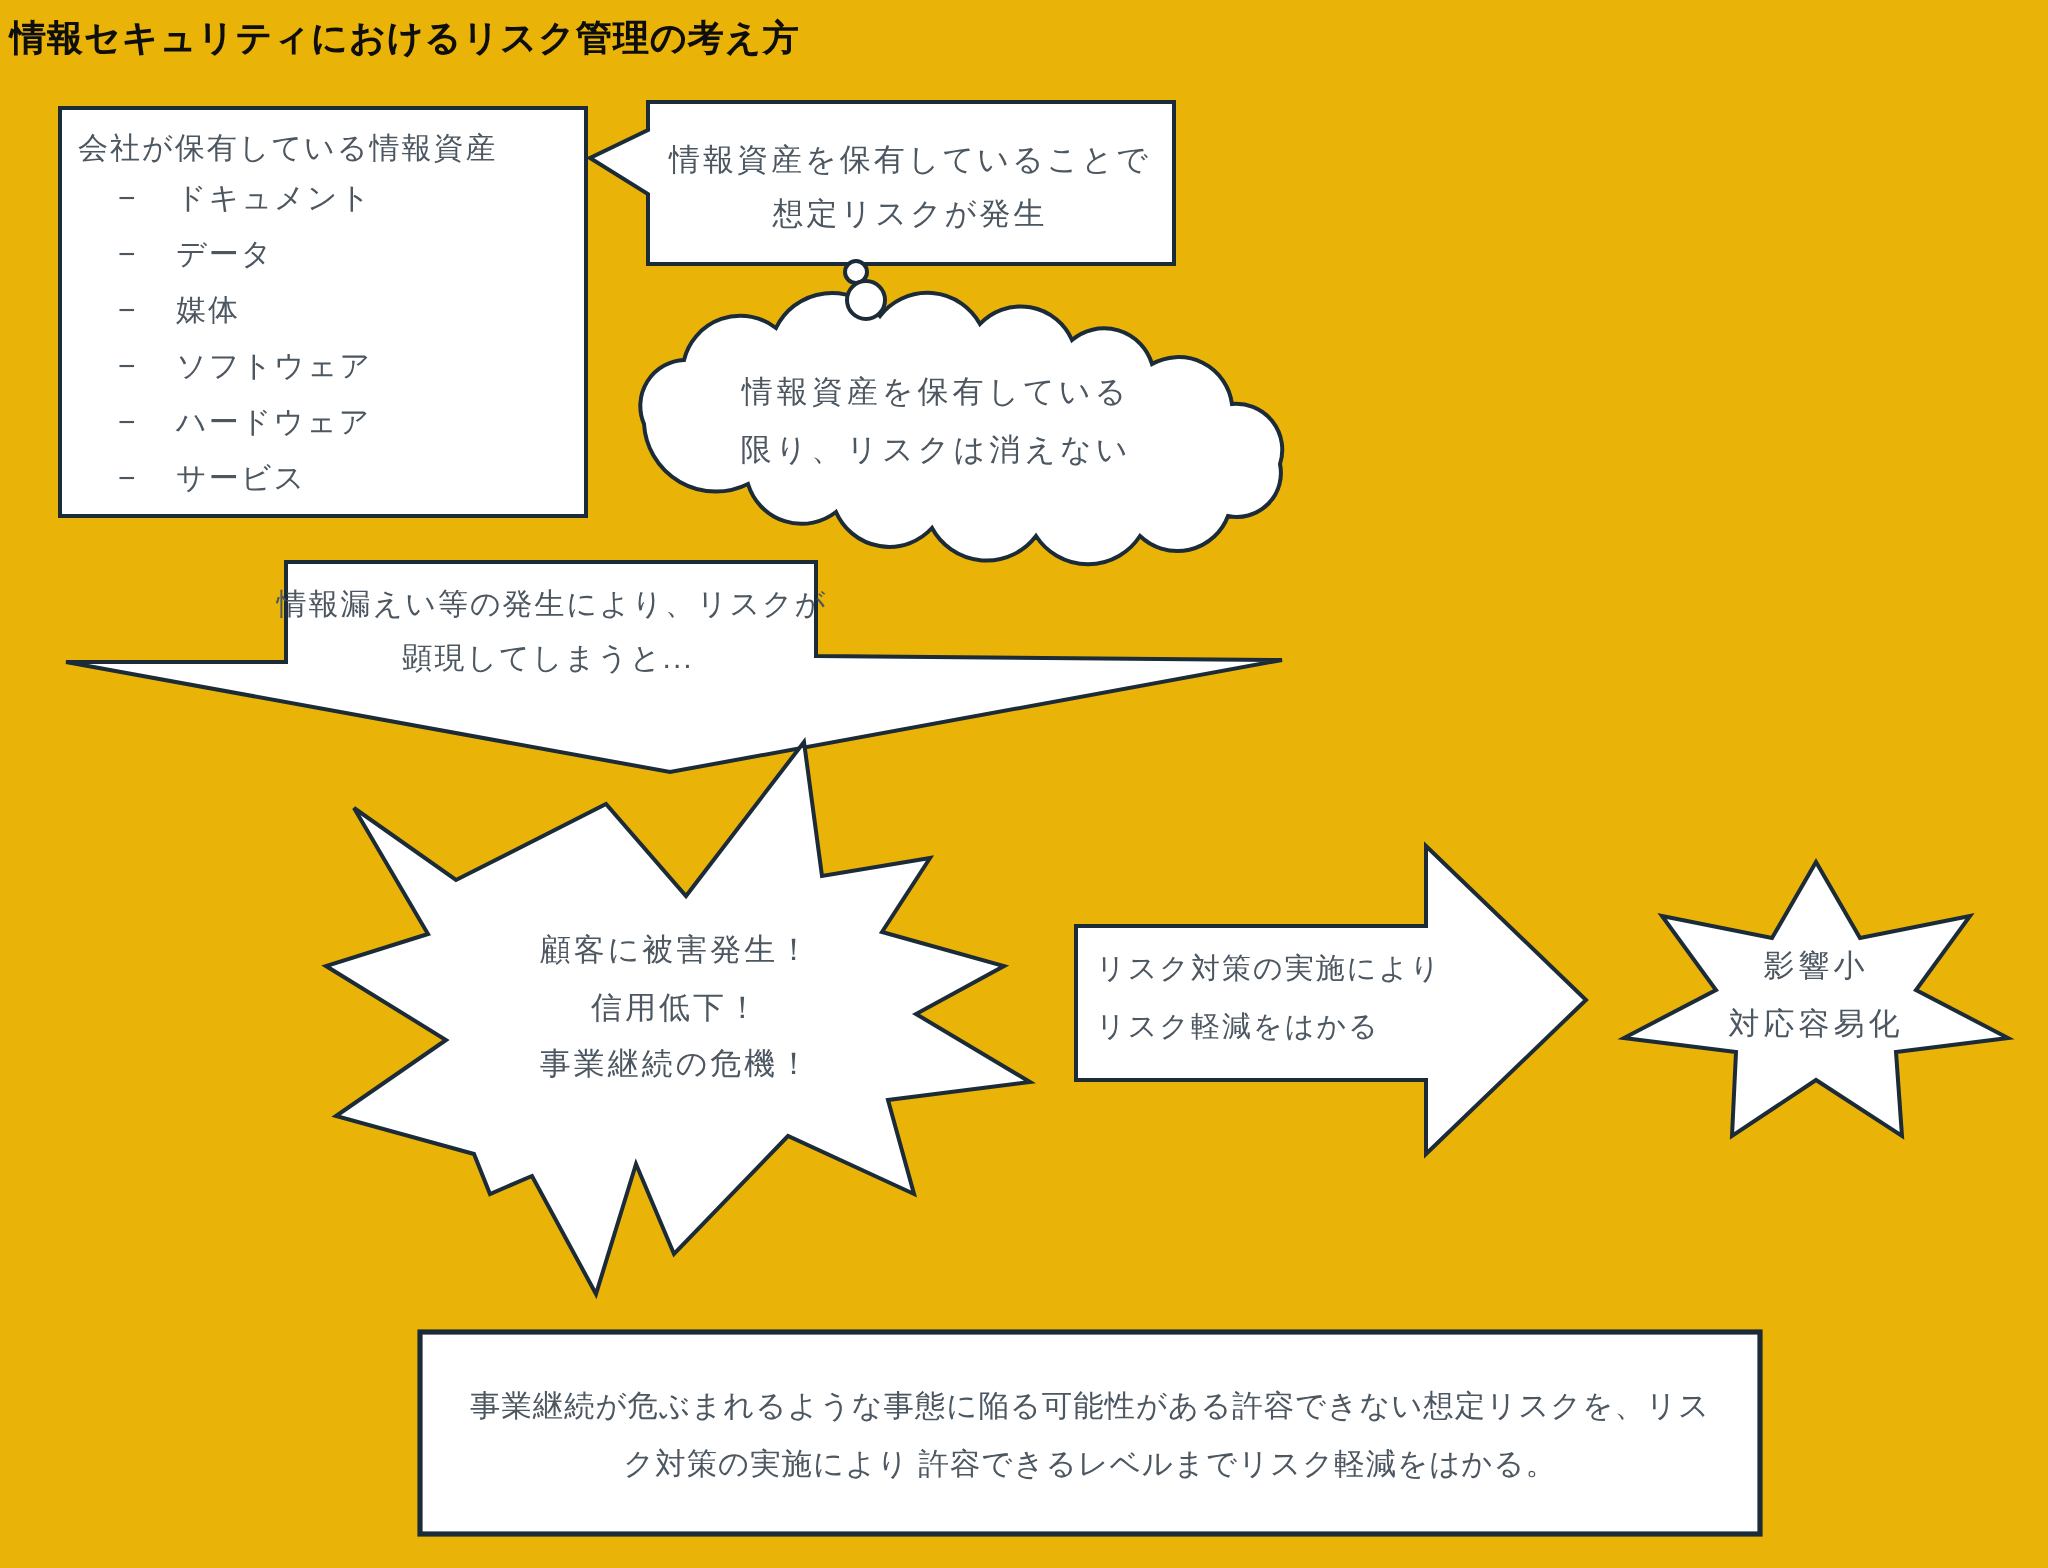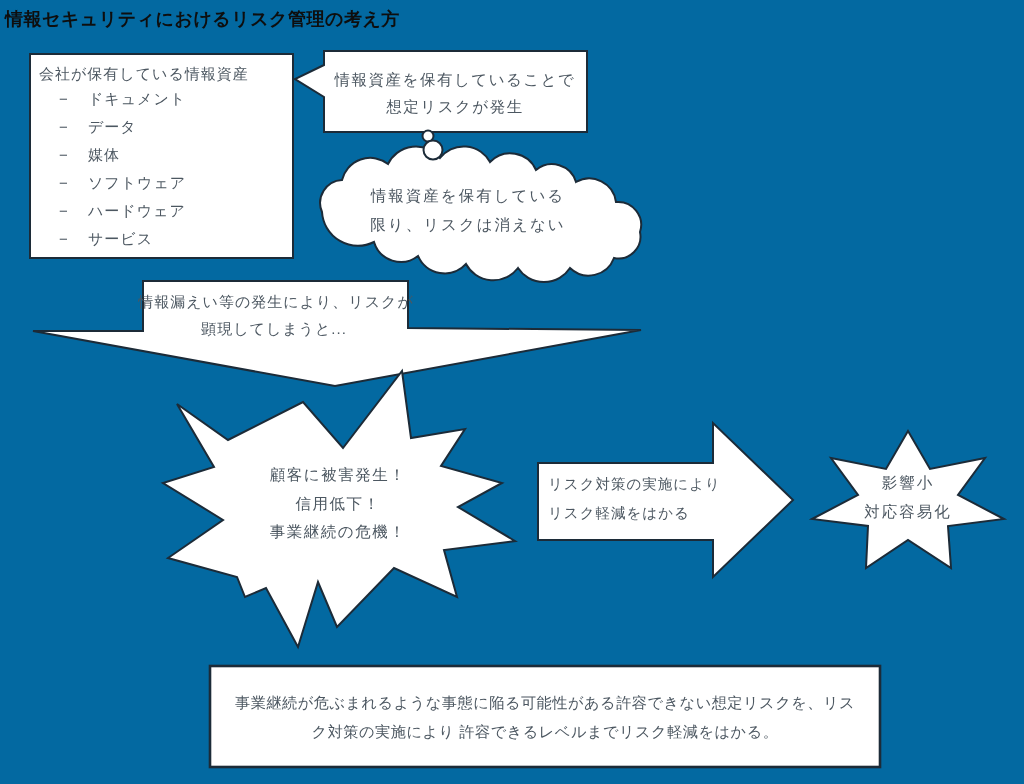--- a/index.html
+++ b/index.html
@@ -1,20 +1,20 @@
 <!DOCTYPE html>
 <html><head>
 <meta charset="utf-8">
 <style>
   html, body { margin: 0; padding: 0; background: #ffffff; }
   .canvas {
     position: relative;
     width: 1024px;
     height: 784px;
-    background: #0369a1;
+    background: #eab308;
     font-family: "Liberation Sans", sans-serif;
     overflow: hidden;
   }
   svg text {
     font-family: "Liberation Sans", sans-serif;
     fill: #4c5761;
   }
   .shape {
     fill: #ffffff;
     stroke: #1c2b38;

